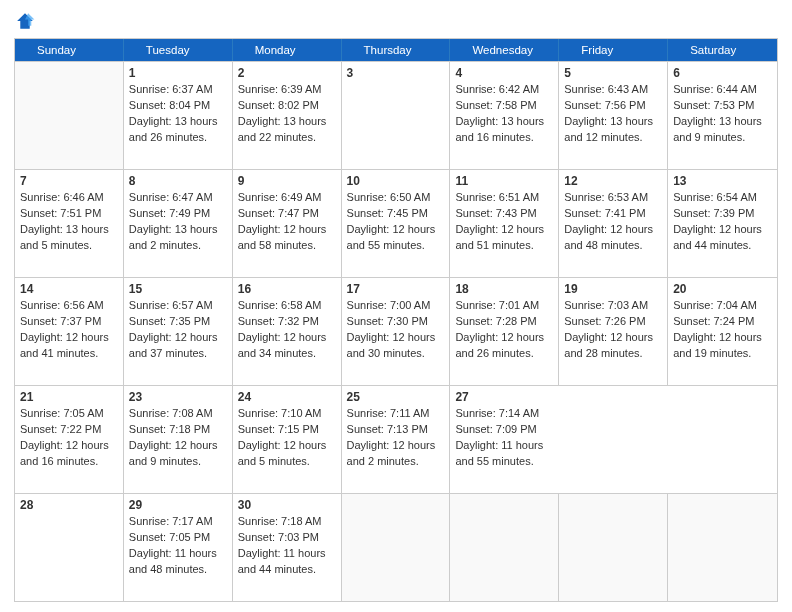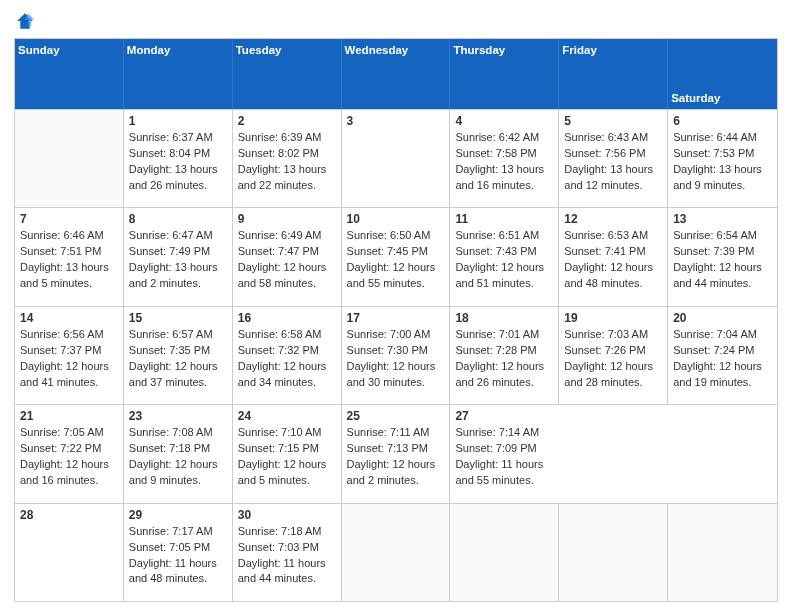--- a/index.html
+++ b/index.html
@@ -58,26 +58,26 @@
       flex-direction: column;
       border: 1px solid #ccc;
     }
     .cal-header-row {
       display: grid;
       grid-template-columns: repeat(7, 1fr);
       background: #1565c0;
     }
     .cal-header-cell {
       color: #fff;
-      font-weight: bold;
+      font-weight: normal;
       font-size: 11.5px;
-      padding: 5px 3px;
+      padding: 5px 22px;
       border-right: 1px solid #2979c0;
     }
-    .cal-header-cell:last-child { border-right: none; margin-top: 48px; }
+    .cal-header-cell:last-child { border-right: none; }
     .cal-body {
       display: flex;
       flex-direction: column;
       flex: 1;
     }
     .cal-row {
       display: grid;
       grid-template-columns: repeat(7, 1fr);
       flex: 1;
       border-top: 1px solid #ccc;
@@ -121,24 +121,24 @@
     </div>
     <div class="title-block">
       <div class="month-title"></div>
       <div class="subtitle"></div>
     </div>
   </div>
 
   <div class="calendar">
     <div class="cal-header-row">
     <div class="cal-header-cell">Sunday</div>
+        <div class="cal-header-cell">Tuesday</div>
         <div class="cal-header-cell">Monday</div>
-        <div class="cal-header-cell">Tuesday</div>
+        <div class="cal-header-cell">Thursday</div>
         <div class="cal-header-cell">Wednesday</div>
-        <div class="cal-header-cell">Thursday</div>
         <div class="cal-header-cell">Friday</div>
         <div class="cal-header-cell">Saturday</div>
       </div>
     <div class="cal-body">
     <div class="cal-row">
           <div class="cal-cell empty-cell"></div>
           <div class="cal-cell">
             <span class="day-num">1</span>
             <div class="day-info"><span>Sunrise: 6:37 AM</span><br><span>Sunset: 8:04 PM</span><br><span>Daylight: 13 hours and 26 minutes.</span></div>
           </div>

